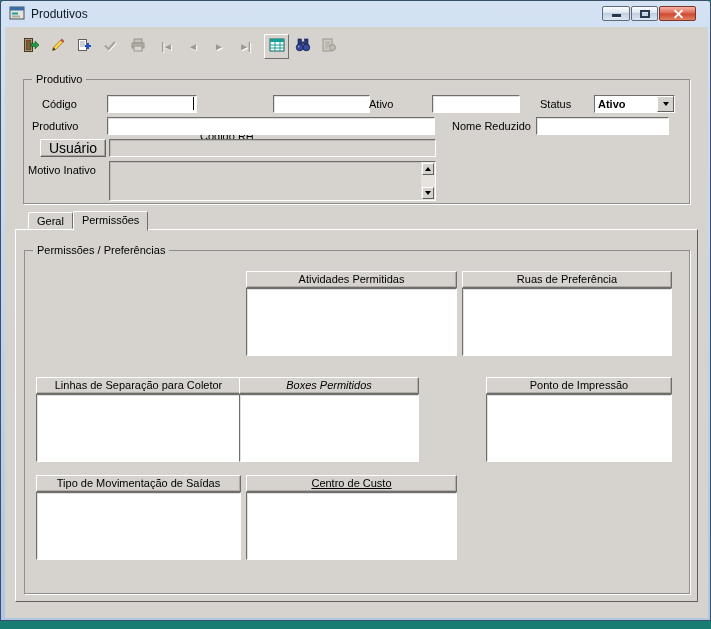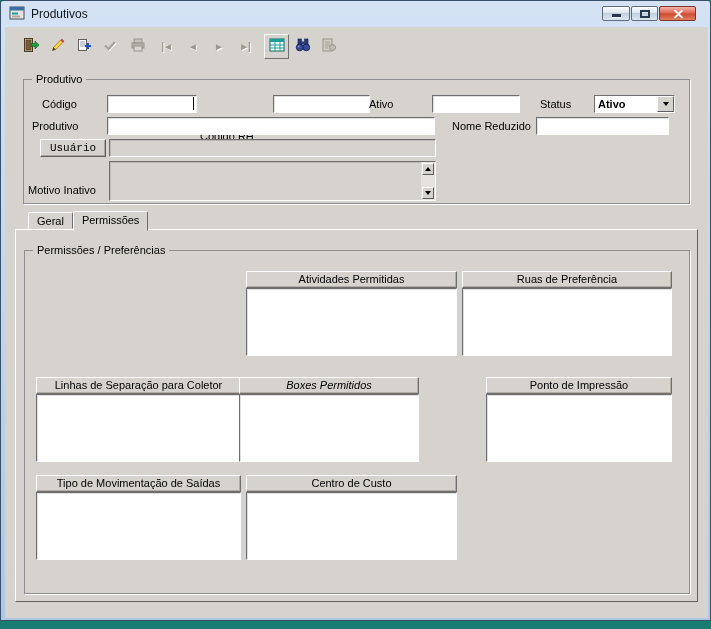--- a/index.html
+++ b/index.html
@@ -71,21 +71,21 @@
     border: 1px solid; border-color: #6e6e6e #ffffff #ffffff #6e6e6e;
     box-shadow: inset 1px 1px 0 rgba(0,0,0,0.12);
     font-family: "Liberation Sans", sans-serif; font-size: 11px; padding: 1px 3px; outline: none;
   }
   .field:disabled, .field.disabled { background: #d6d3ce; }
 
   .btn3d {
     position: absolute; height: 18px; background: #d6d3ce;
     border: 1px solid; border-color: #ffffff #5f5f5f #5f5f5f #ffffff;
     box-shadow: inset -1px -1px 0 #a8a49c;
-    font-family: Liberation Mono, monospace; font-size: 11px; cursor: default;
+    font-family: Liberation Sans, sans-serif; font-size: 14px; cursor: default;
   }
 
   .combo { position: absolute; height: 18px; display: flex; background: #fff;
     border: 1px solid; border-color: #6e6e6e #ffffff #ffffff #6e6e6e; }
   .combo-text { flex: 1; padding: 2px 3px; line-height: 13px; }
   .combo-btn { width: 17px; background: #d6d3ce; border: 1px solid; border-color: #ffffff #5f5f5f #5f5f5f #ffffff;
     display: flex; align-items: center; justify-content: center; }
   .tri-down { width: 0; height: 0; border-left: 3px solid transparent; border-right: 3px solid transparent; border-top: 4px solid #000; }
   .tri-up   { width: 0; height: 0; border-left: 3px solid transparent; border-right: 3px solid transparent; border-bottom: 4px solid #000; }
 
@@ -276,21 +276,21 @@
 
       <span class="lbl r" style="left:8px; top:39px; width:70px;">Produtivo</span>
       <input class="field" style="left: 83px; top: 37px; width: 328px;" value="">
 
       <span class="lbl" style="left:428px; top:39px; width:80px;">Nome Reduzido</span>
       <input class="field" style="left: 512px; top: 37px; width: 133px;" value="">
 
       <button class="btn3d" style="left:16px; top:59px; width:66px;">Usuário</button>
       <input class="field disabled" style="left: 85px; top: 59px; width: 327px;" disabled="" value="">
 
-      <span class="lbl r" style="left:4px; top:83px; width:74px;margin-top:20px;">Motivo Inativo</span>
+      <span class="lbl r" style="left:4px; top:83px; width:74px;">Motivo Inativo</span>
       <div class="memo" style="left:85px; top:81px; width:327px; height:40px;">
         <div class="vscroll">
           <button class="scroll-btn up">
               <span class="tri-up"></span>
             </button>
           <button class="scroll-btn down">
               <span class="tri-down"></span>
             </button>
         </div>
       </div>
@@ -324,21 +324,21 @@
         </div>
         <div class="list-panel" style="left:437px; top:126px; width:210px;padding-left:24px;">
           <div class="hdr-btn"><span>Ponto de Impressão</span></div>
           <div class="listbox"></div>
         </div>
 
         <div class="list-panel" style="left:11px; top:224px; width:205px;">
           <div class="hdr-btn"><span>Tipo de Movimentação de Saídas</span></div>
           <div class="listbox"></div>
         </div>
-        <div class="list-panel" style="left:221px; top:224px; width:211px;">
+        <div class="list-panel" style="left:221px; top:224px; width:211px;text-decoration:underline;">
           <div class="hdr-btn"><span>Centro de Custo</span></div>
           <div class="listbox"></div>
         </div>
 
       </div>
     </div>
 
   </div>
 </div>
 

